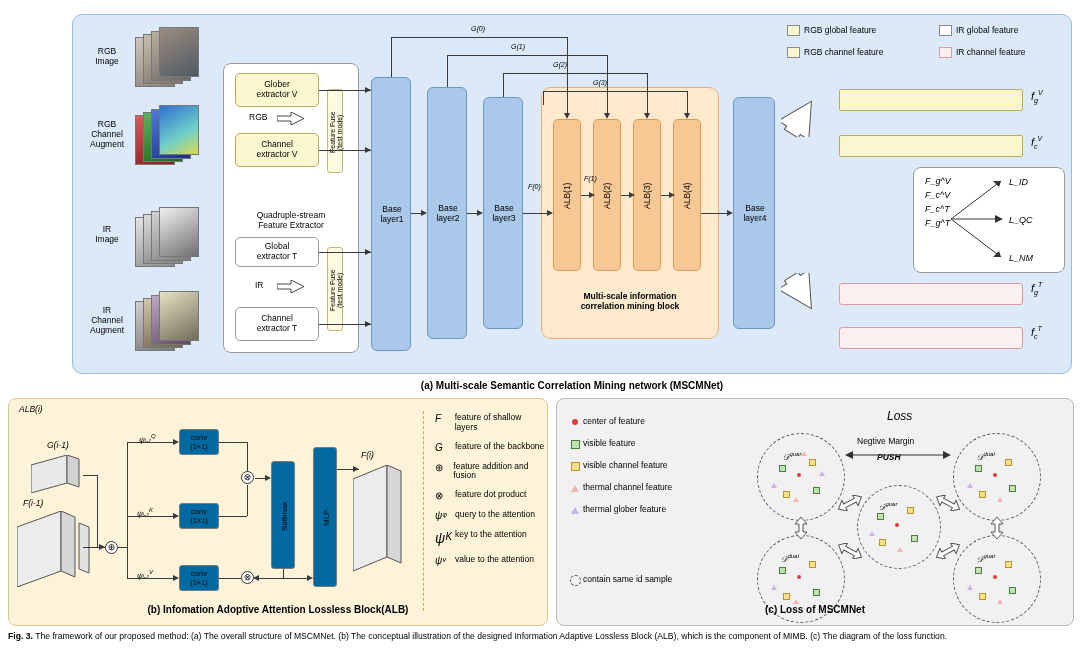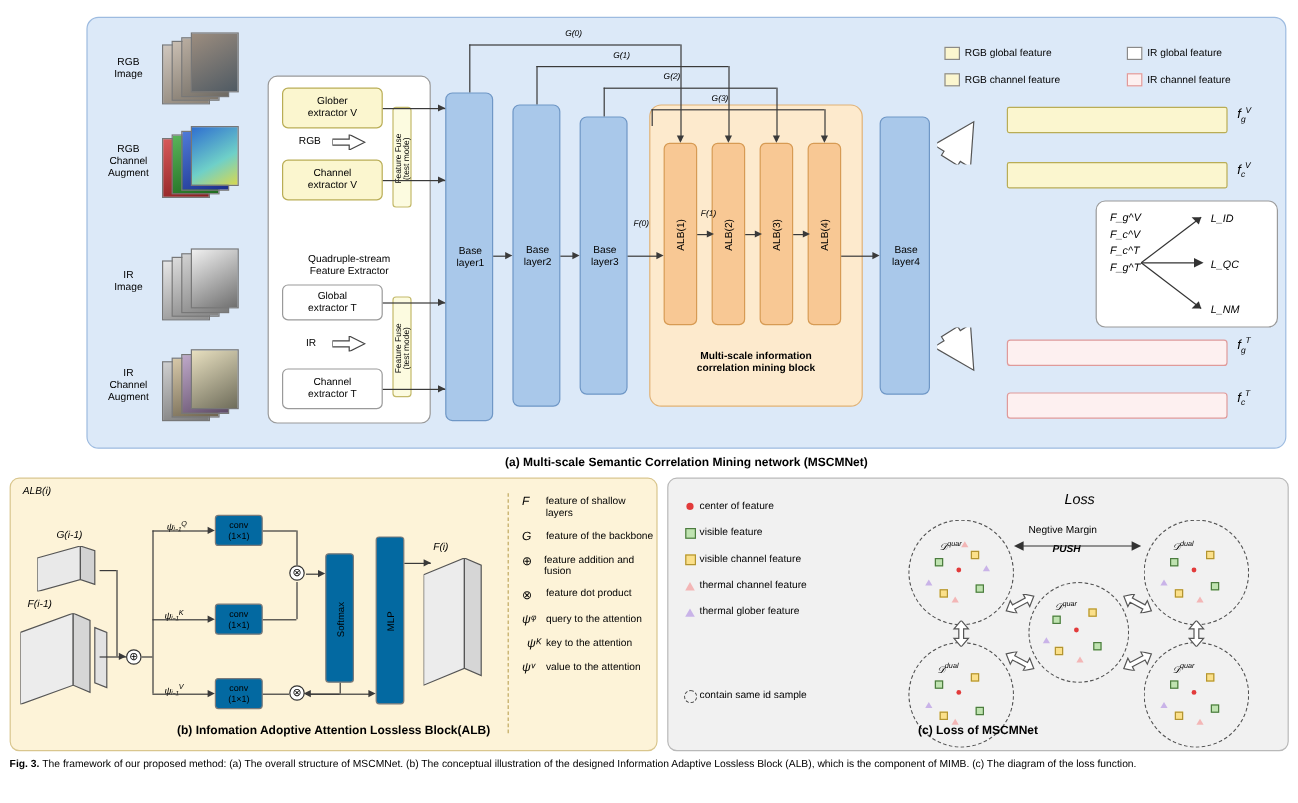--- a/index.html
+++ b/index.html
@@ -218,21 +218,21 @@
     <div class="line vl abs" style="left:574px;top:58px;height:44px;"></div>
     <div class="arrD abs" style="left:570.5px;top:98px;"></div>
     <div class="abs small ital" style="left:480px;top:46px;">G(2)</div>
 
     <div class="line hl abs" style="left:470px;top:76px;width:144px;"></div>
     <div class="line vl abs" style="left:470px;top:76px;height:14px;"></div>
     <div class="line vl abs" style="left:614px;top:76px;height:26px;"></div>
     <div class="arrD abs" style="left:610.5px;top:98px;"></div>
     <div class="abs small ital" style="left:520px;top:64px;">G(3)</div>
 
-    <div class="abs" style="left:714px;top:24px;width:276px;height:42px;">
+    <div class="abs" style="left:714px;top:10px;width:276px;height:42px;">
       <div class="abs lbl" style="left:0;top:0;">
         <span class="legendsw" style="background:#fbf6cf;"></span><span>RGB global feature</span>
       </div>
       <div class="abs lbl" style="left:152px;top:0;">
         <span class="legendsw" style="background:#ffffff;"></span><span>IR global feature</span>
       </div>
       <div class="abs lbl" style="left:0;top:22px;">
         <span class="legendsw" style="background:#fbf6cf;"></span><span>RGB channel feature</span>
       </div>
       <div class="abs lbl" style="left:152px;top:22px;">
@@ -382,21 +382,21 @@
       </div>
       <div style="display:flex;align-items:flex-start;margin-bottom:9px;">
         <span style="width:20px;font-size:10px;">⊗</span>
         <span class="lbl">feature dot product</span>
       </div>
       <div style="display:flex;align-items:flex-start;margin-bottom:9px;">
         <span style="width:20px;font-size:10px;font-style:italic;">ψᵠ</span>
         <span class="lbl">query to the attention</span>
       </div>
       <div style="display:flex;align-items:flex-start;margin-bottom:9px;">
-        <span style="width:20px;font-size:10px;font-style:italic;text-align:center;">ψᴷ</span>
+        <span style="width:20px;font-size:14px;font-style:italic;">ψᴷ</span>
         <span class="lbl">key to the attention</span>
       </div>
       <div style="display:flex;align-items:flex-start;">
         <span style="width:20px;font-size:10px;font-style:italic;">ψᵛ</span>
         <span class="lbl">value to the attention</span>
       </div>
     </div>
   </div>
 
   <div class="abs" id="panelC">

